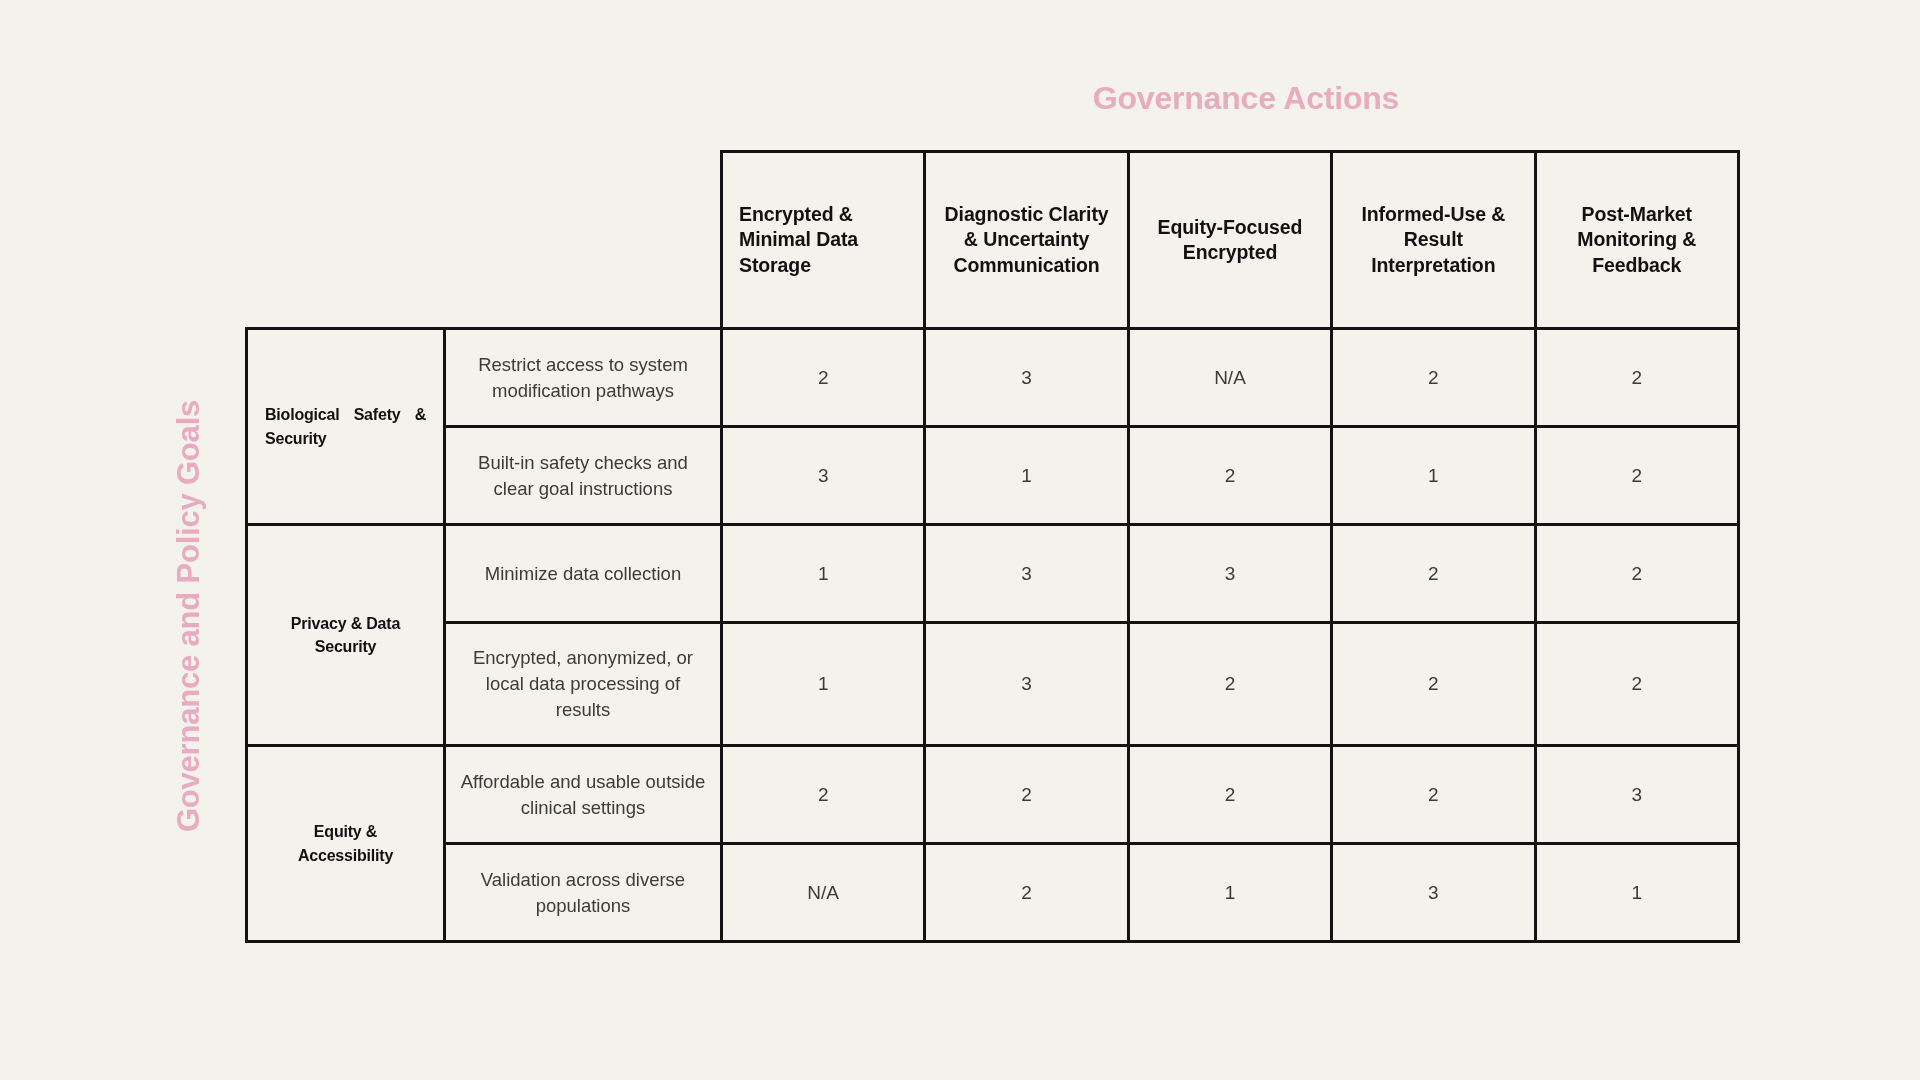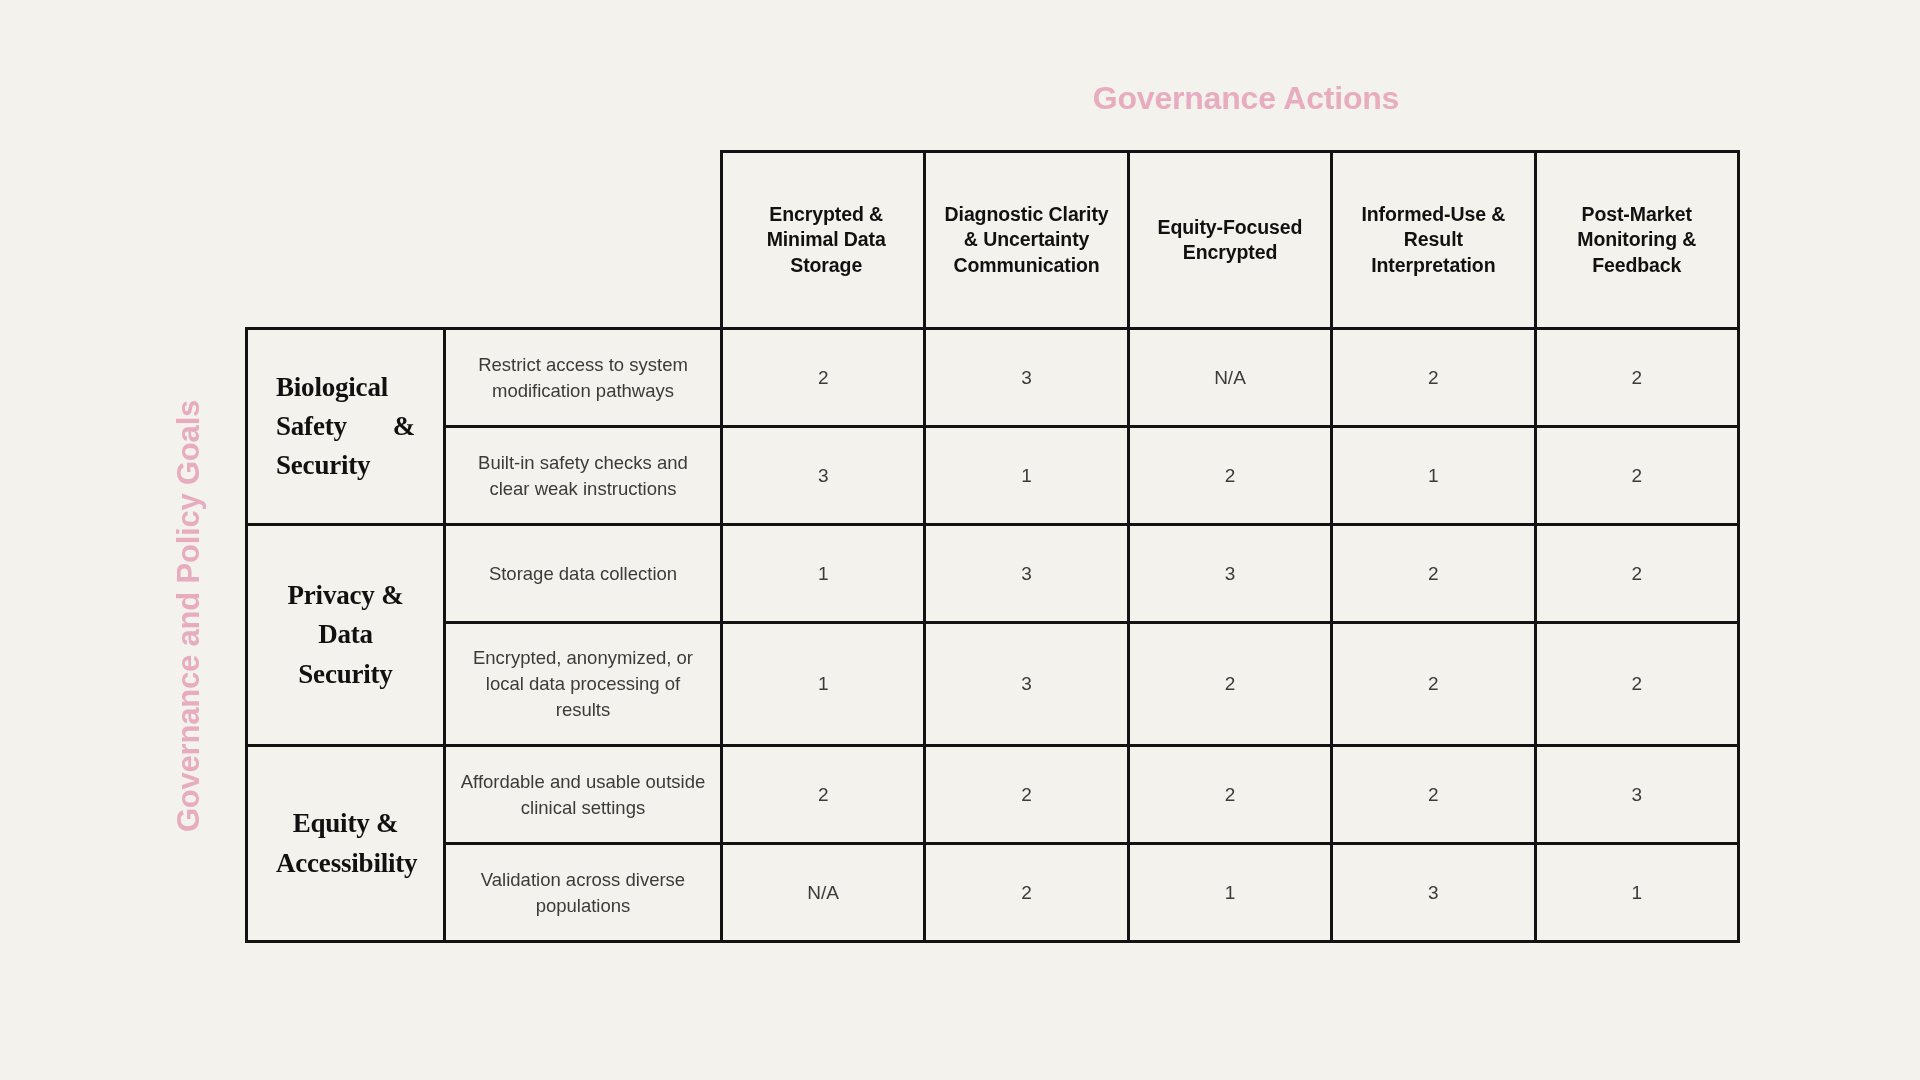--- a/index.html
+++ b/index.html
@@ -80,35 +80,34 @@
     height: 177px;
     vertical-align: middle;
     font-size: 19.5px;
     font-weight: 700;
     line-height: 1.30;
     color: #111111;
     text-align: center;
     letter-spacing: -0.1px;
   }
   #matrix thead th.first-head {
-    text-align: center;
+    text-align: left;
     padding-left: 16px;
   }
 
   
   #matrix td.group-cell {
     vertical-align: middle;
     text-align: center;
-    font-size: 27px;
+    font-size: 16px;
     font-weight: 700;
     line-height: 1.45;
     color: #111111;
     letter-spacing: -0.2px;
-    padding: 6px 28px;
-    font-family: Liberation Serif, serif;
+    padding: 6px 17px;
   }
   #matrix td.group-cell.justify {
     text-align: justify;
     text-align-last: justify;
   }
 
   
   #matrix td.sub-cell {
     vertical-align: middle;
     text-align: center;
@@ -187,31 +186,31 @@
         <td class="group-cell justify" rowspan="2">Biological Safety &amp; Security</td>
         <td class="sub-cell">Restrict access to system modification pathways</td>
         <td class="score-cell">2</td>
         <td class="score-cell">3</td>
         <td class="score-cell">N/A</td>
         <td class="score-cell">2</td>
         <td class="score-cell">2</td>
       </tr>
 
       <tr class="r1">
-        <td class="sub-cell">Built-in safety checks and clear weak instructions</td>
+        <td class="sub-cell">Built-in safety checks and clear goal instructions</td>
         <td class="score-cell">3</td>
         <td class="score-cell">1</td>
         <td class="score-cell">2</td>
         <td class="score-cell">1</td>
         <td class="score-cell">2</td>
       </tr>
 
       <tr class="r2">
         <td class="group-cell" rowspan="2">Privacy &amp; Data Security</td>
-        <td class="sub-cell">Storage data collection</td>
+        <td class="sub-cell">Minimize data collection</td>
         <td class="score-cell">1</td>
         <td class="score-cell">3</td>
         <td class="score-cell">3</td>
         <td class="score-cell">2</td>
         <td class="score-cell">2</td>
       </tr>
 
       <tr class="r3">
         <td class="sub-cell">Encrypted, anonymized, or local data processing of results</td>
         <td class="score-cell">1</td>

